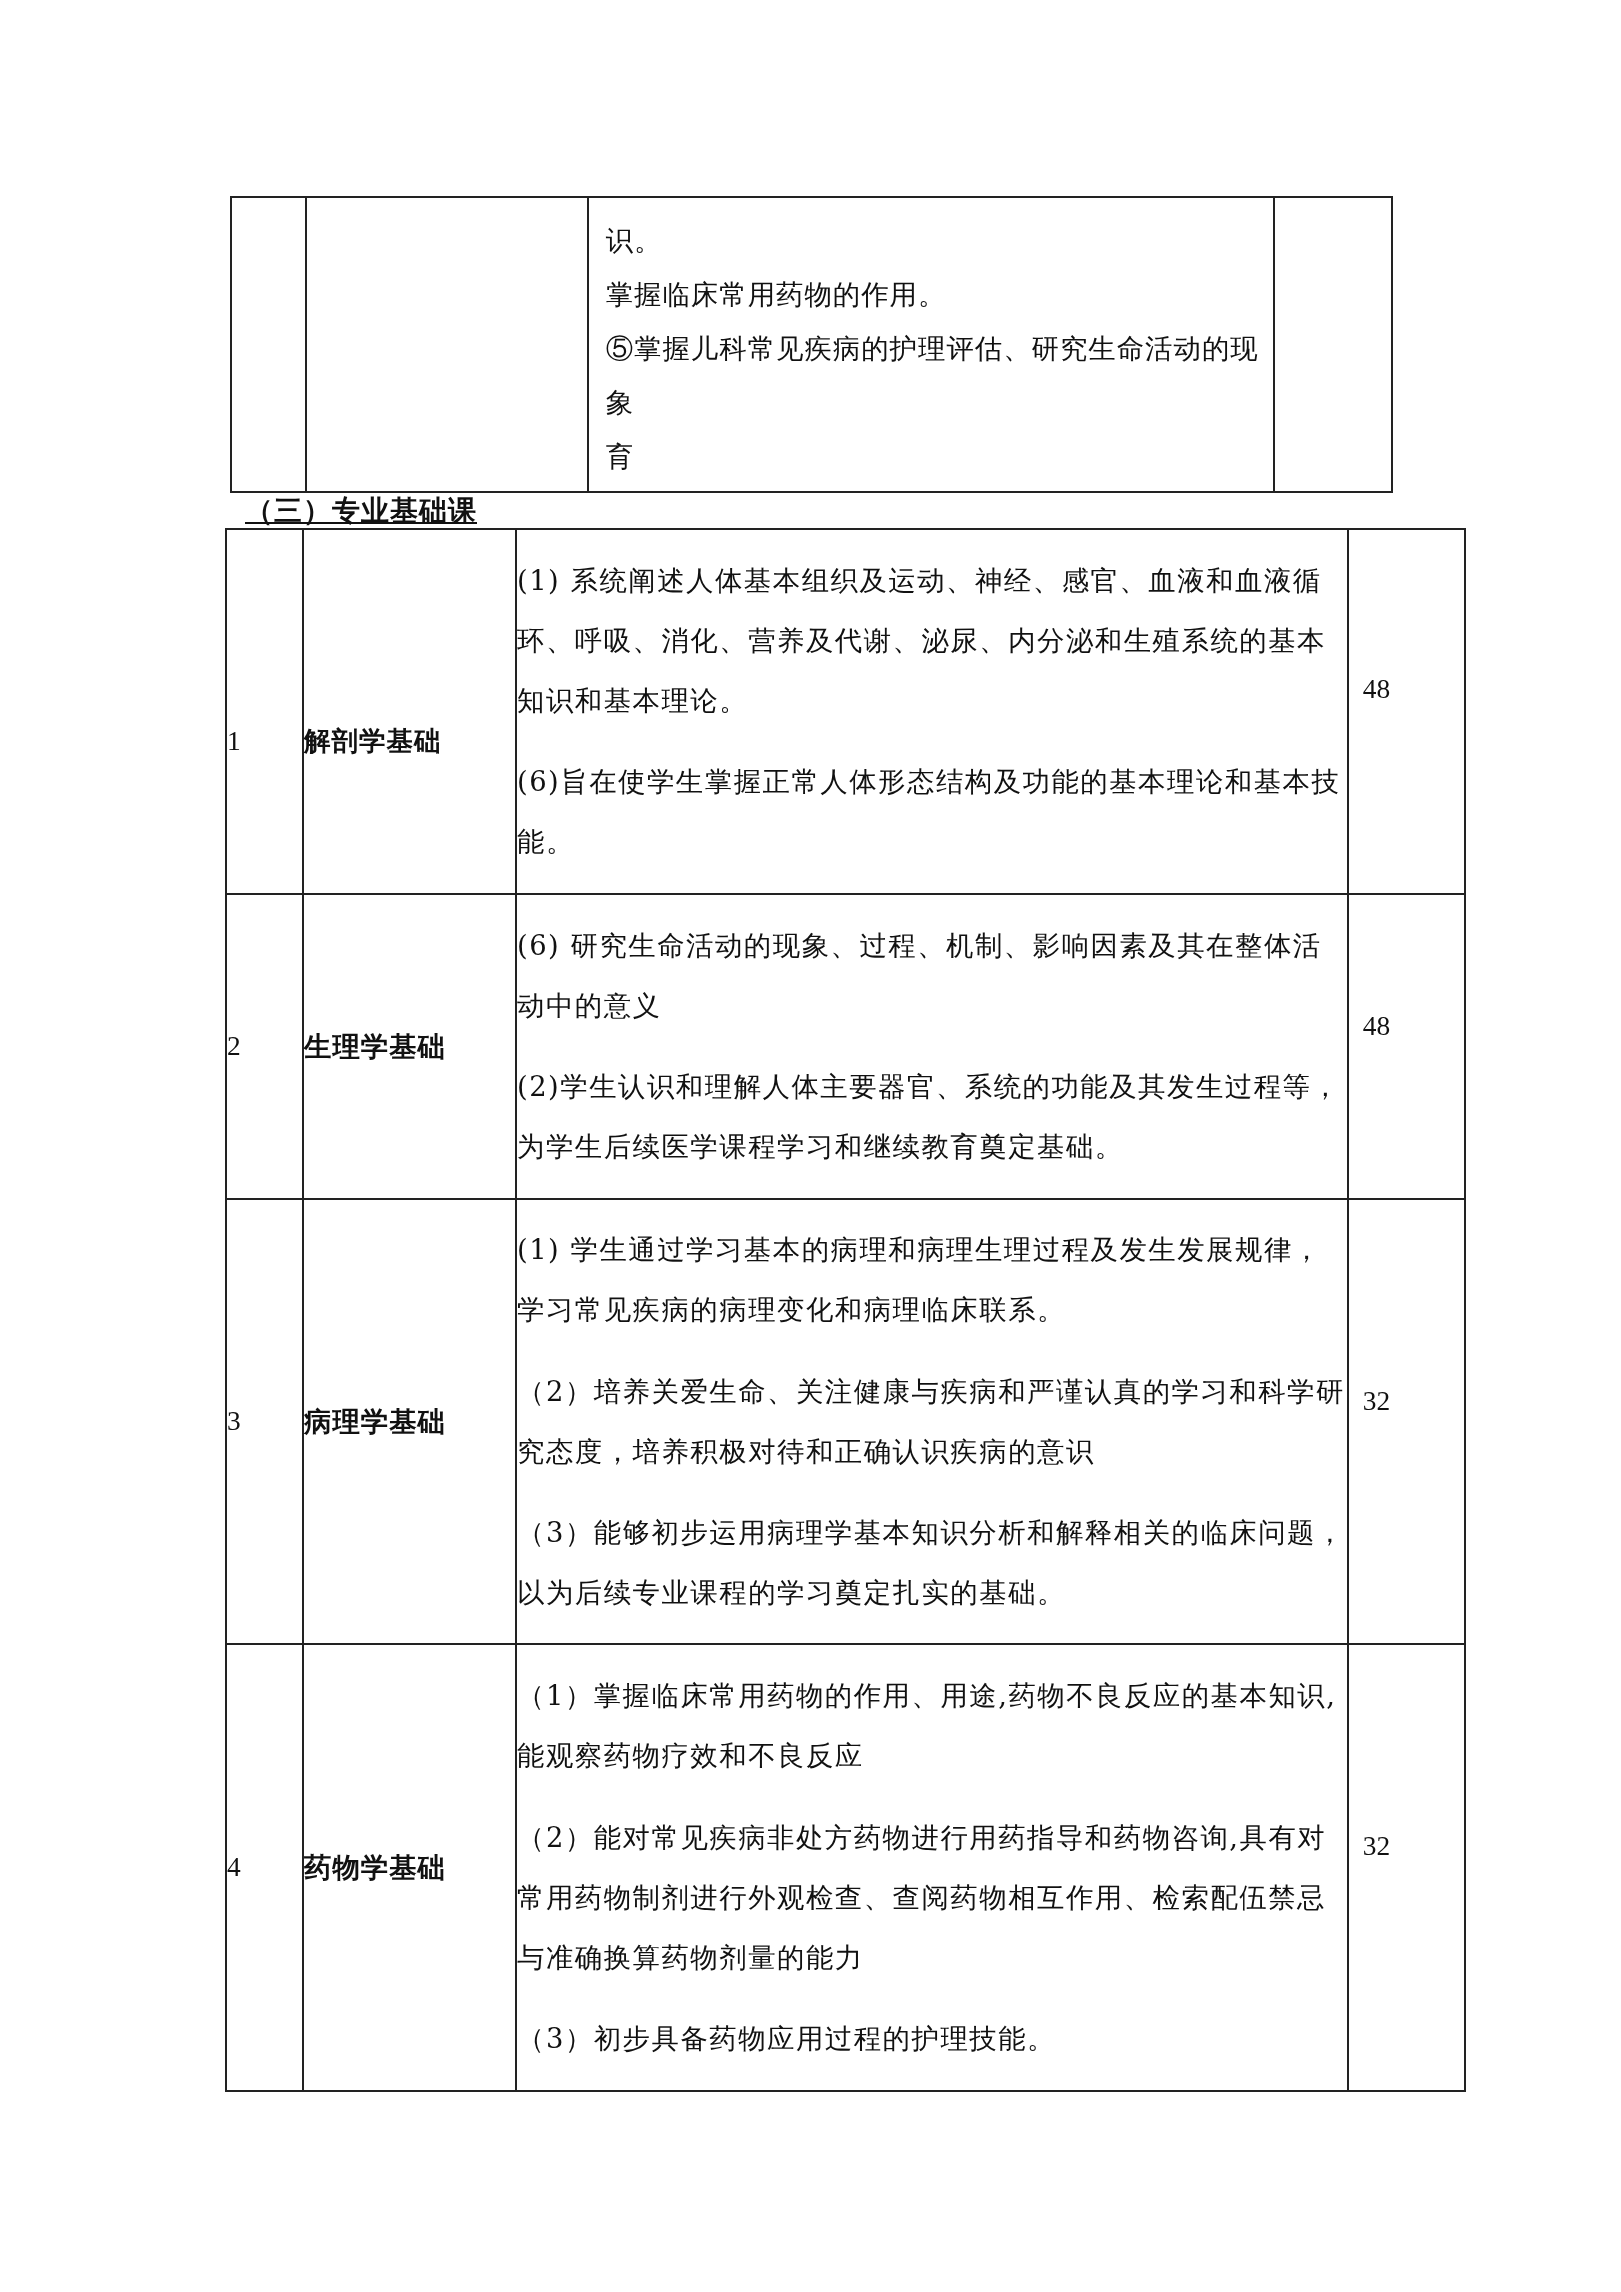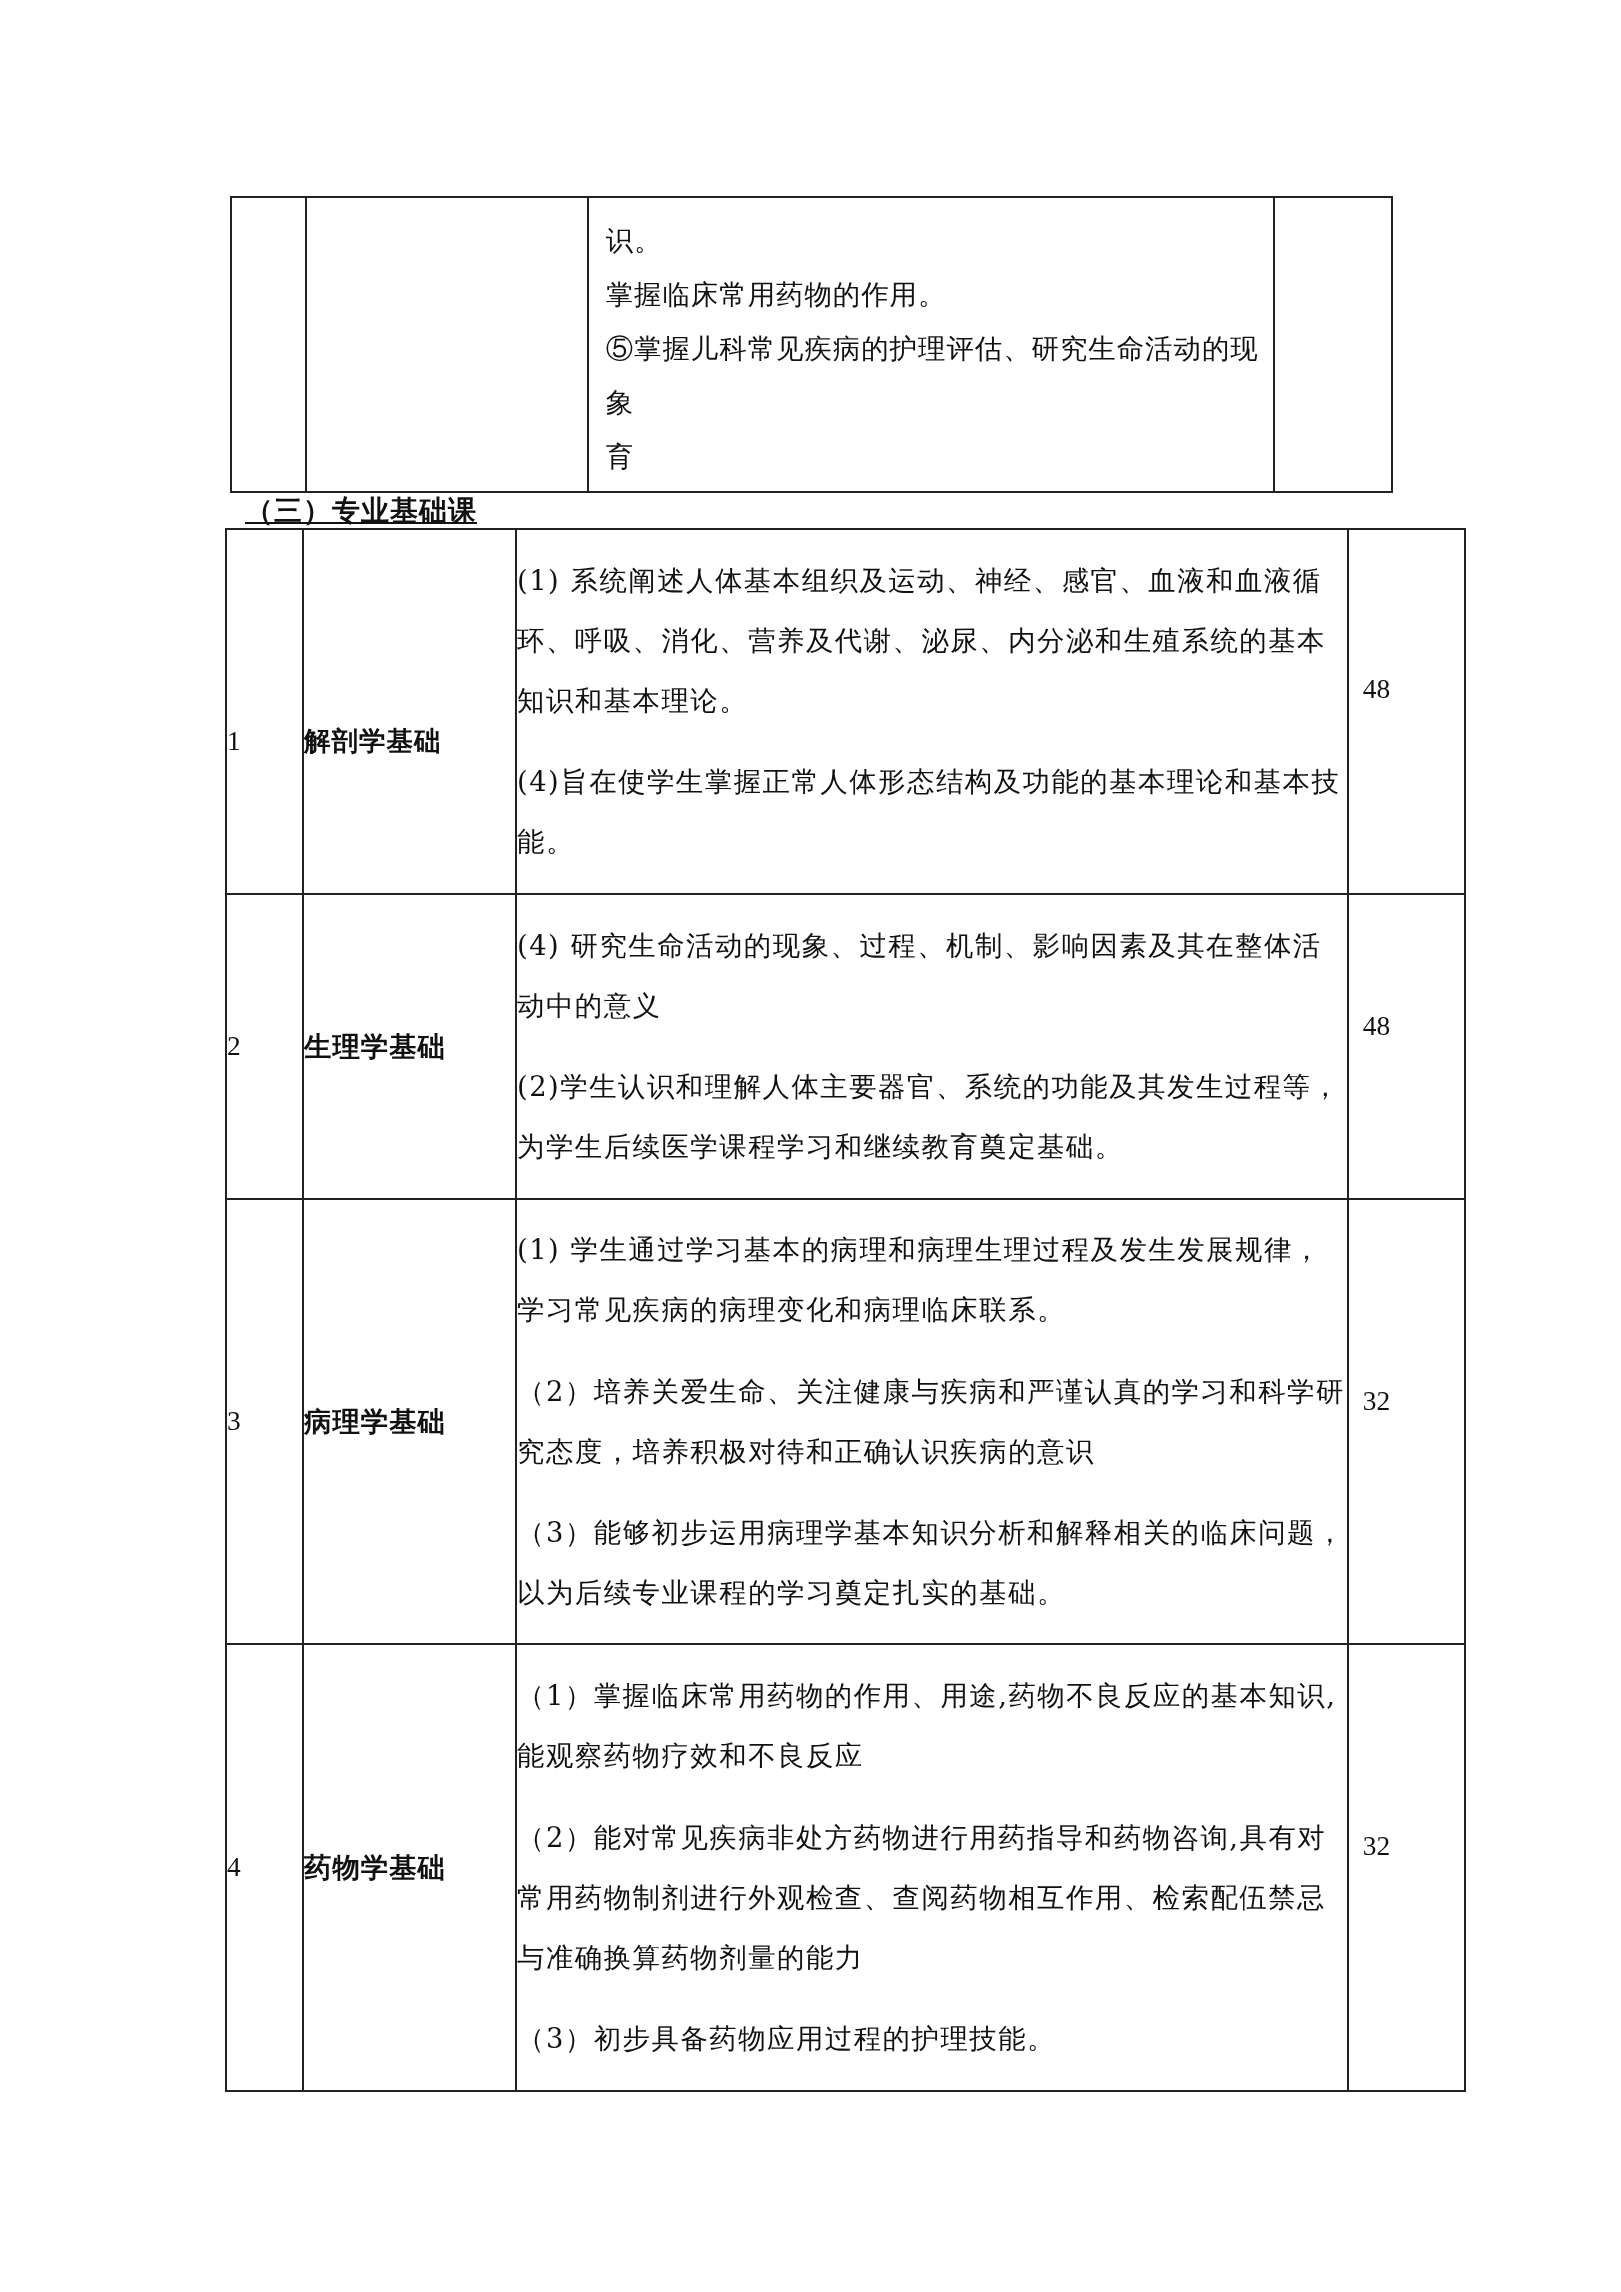--- a/index.html
+++ b/index.html
@@ -57,32 +57,32 @@
       <col style="width:832px">
       <col style="width:117px">
     </colgroup>
 
   <tbody>
       <tr style="height:365px">
     <td class="num" style="padding-top:59px">1</td>
     <td class="name bold" style="padding-top:59px">解剖学基础</td>
     <td class="desc">
       <p>(1) 系统阐述人体基本组织及运动、神经、感官、血液和血液循环、呼吸、消化、营养及代谢、泌尿、内分泌和生殖系统的基本知识和基本理论。</p>
-      <p>(4)旨在使学生掌握正常人体形态结构及功能的基本理论和基本技能。</p>
+      <p>(6)旨在使学生掌握正常人体形态结构及功能的基本理论和基本技能。</p>
     </td>
     <td class="hours" style="padding-top:144px">
       <span>48</span>
     </td>
   </tr>
 
   <tr style="height:305px">
     <td class="num">2</td>
     <td class="name">生理学基础</td>
     <td class="desc">
-      <p>(4) 研究生命活动的现象、过程、机制、影响因素及其在整体活动中的意义</p>
+      <p>(6) 研究生命活动的现象、过程、机制、影响因素及其在整体活动中的意义</p>
       <p>(2)学生认识和理解人体主要器官、系统的功能及其发生过程等，为学生后续医学课程学习和继续教育奠定基础。</p>
     </td>
     <td class="hours" style="padding-top:116px">
       <span>48</span>
     </td>
   </tr>
 
   <tr style="height:445px">
     <td class="num">3</td>
     <td class="name">病理学基础</td>

